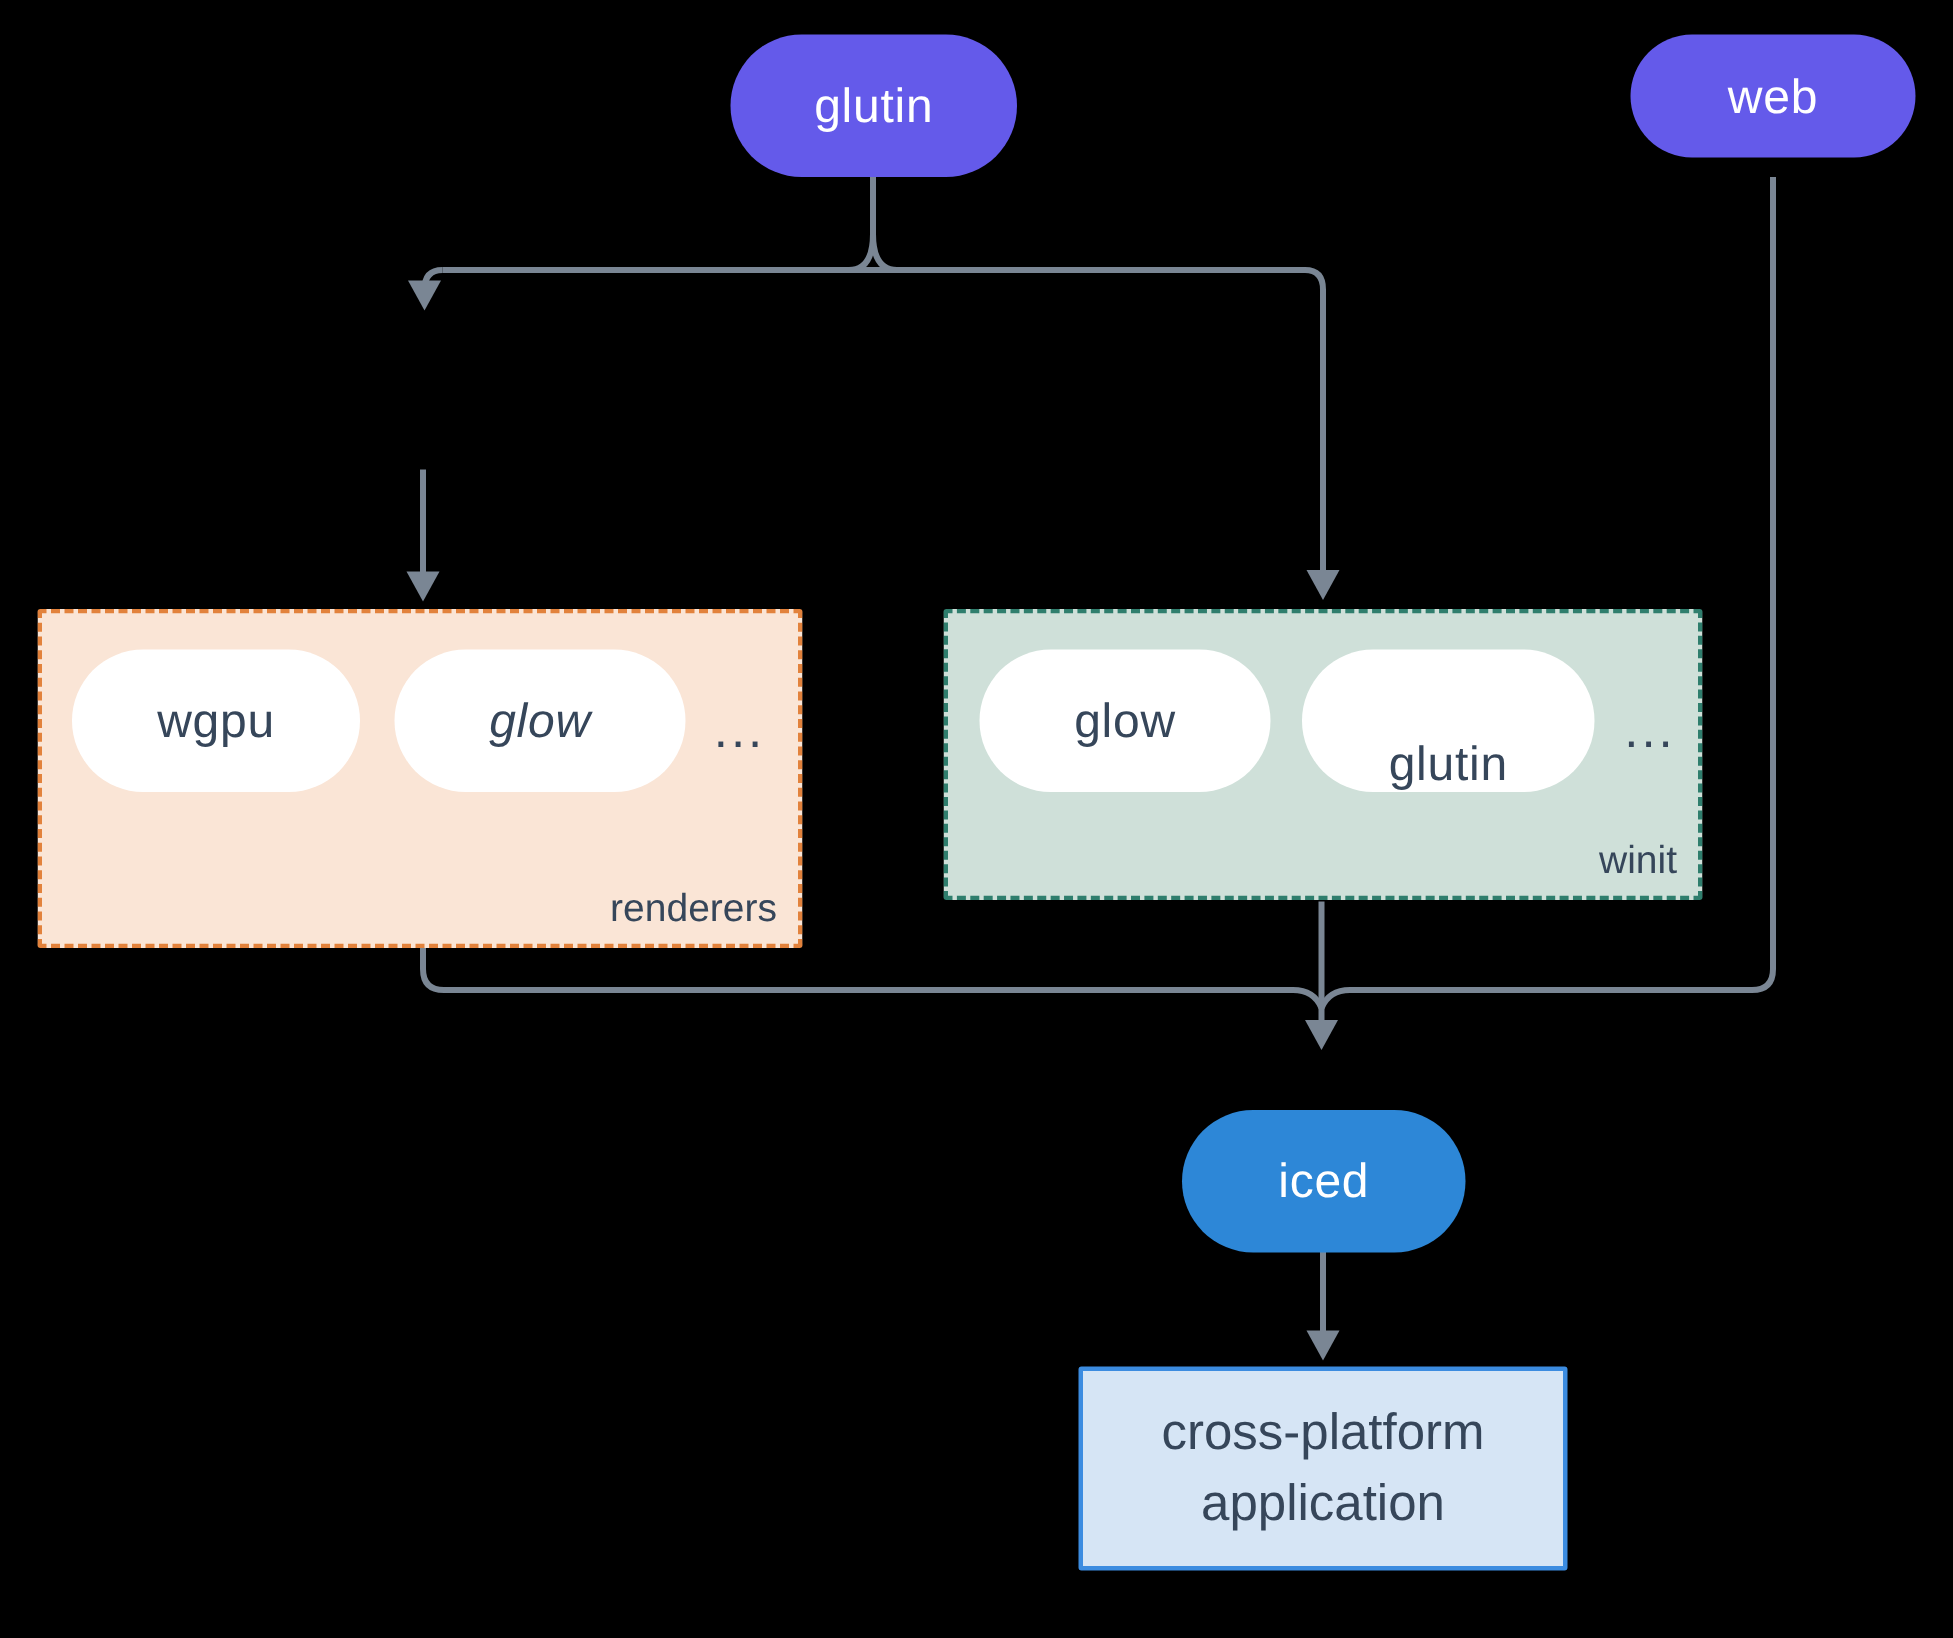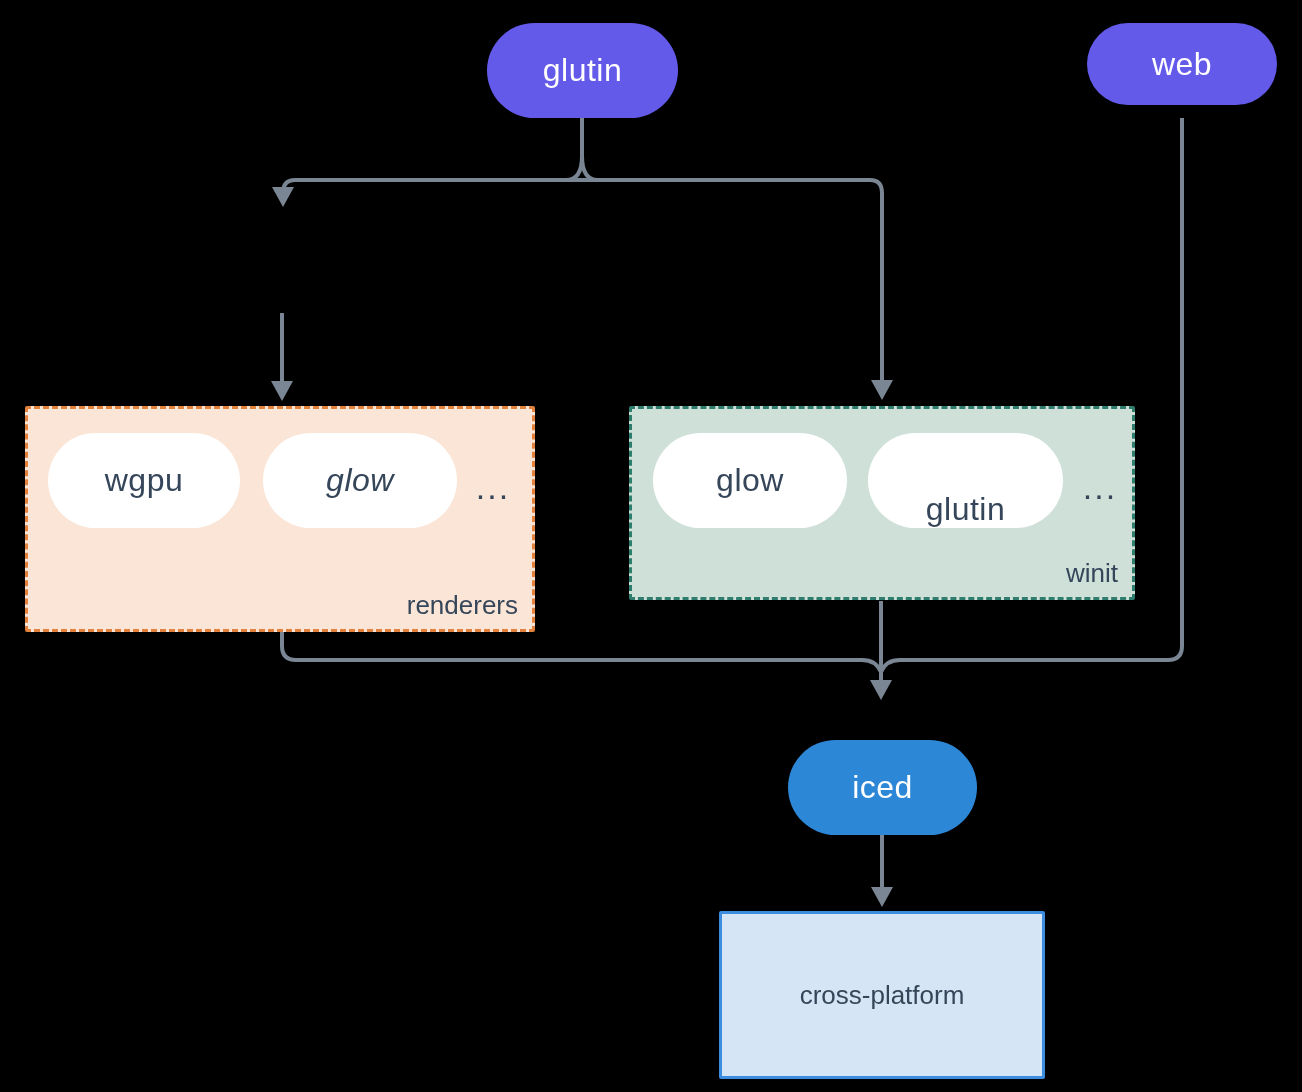--- a/index.html
+++ b/index.html
@@ -22,24 +22,24 @@
   .pill.gfx{background:var(--graphics);color:var(--text_light);}
   .pill.iced{background:var(--iced);color:var(--text_light);}
   .pill.white{background:#fff;color:var(--text_dark);}
   .group{position:absolute;border-radius:2px;}
   .group.renderers{background:var(--renderers_bg);border:3px dashed var(--renderers_border);}
   .group.shells{background:var(--shells_bg);border:3px dashed var(--shells_border);}
   .group .ellipsis{position:absolute;display:flex;align-items:center;justify-content:center;
         width:50px;height:95px;font-size:34px;letter-spacing:2px;color:var(--text_dark);
         padding-top:14px;}
   .group .group-label{position:absolute;right:14px;bottom:8px;font-size:26px;color:var(--text_dark);}
-  .appbox{position:absolute;left:719px;top:911px;width:326px;height:168px;
+  .appbox{position:absolute;left:719px;top:911px;width:326px;height:136px;
         background:var(--application_bg);border:3px solid var(--application_border);border-radius:2px;
         display:flex;flex-direction:column;align-items:center;justify-content:center;
-        color:var(--text_dark);font-size:26px;line-height:47px;}
+        color:var(--text_dark);font-size:34px;line-height:47px;}
 </style>
 </head>
 <body>
 
 <div class="canvas">
 
   <svg class="edges" viewBox="0 0 1302 1092">
     <path d="M582 118 V160 M582 156 Q582 180 566 180 M582 156 Q582 180 598 180"></path>
     <path d="M295 180 H870"></path>
     <path d="M295 180 Q283 180 283 193 V188"></path>
@@ -86,15 +86,16 @@
     <div class="ellipsis" style="left:443px;top:24px;">...</div>
     <div class="group-label">winit</div>
   </div>
 
   <div class="pill iced" style="left:788px;top:708px;width:189px;height:95px;margin-top:32px;">
     <span>iced</span>
   </div>
 
   <div class="appbox">
     <span>cross-platform</span>
+    <span>application</span>
   </div>
 
 </div>
 
 </body></html>

